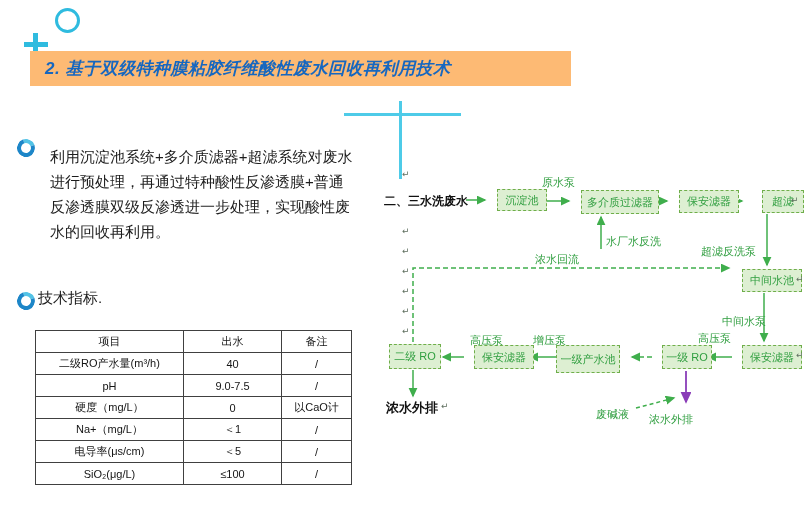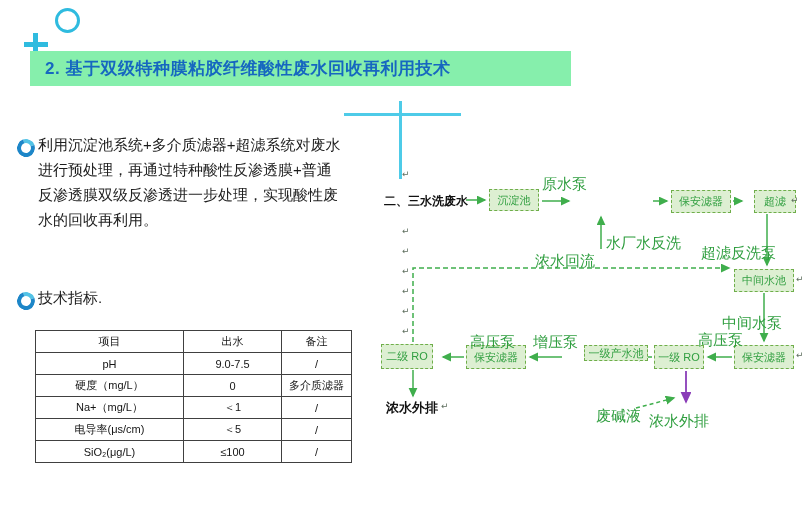--- a/index.html
+++ b/index.html
@@ -5,35 +5,35 @@
   html,body{margin:0;padding:0;background:#fff;}
   .slide{position:relative;width:811px;height:506px;background:#ffffff;overflow:hidden;
          font-family:"Liberation Sans","DejaVu Sans",sans-serif;}
   
   .deco-circle{position:absolute;left:55px;top:8px;width:19px;height:19px;border:3px solid #2fbbdf;border-radius:50%;}
   .deco-plus-h{position:absolute;left:24px;top:42px;width:24px;height:5px;background:#2fbbdf;}
   .deco-plus-v{position:absolute;left:33px;top:33px;width:5px;height:24px;background:#2fbbdf;}
   .cross-v{position:absolute;left:399px;top:101px;width:3px;height:78px;background:#4ecbe8;}
   .cross-h{position:absolute;left:344px;top:113px;width:117px;height:3px;background:#4ecbe8;}
   
-  .title-bar{position:absolute;left:30px;top:51px;width:541px;height:35px;background:#86efac;display:flex;align-items:center;}
+  .title-bar{position:absolute;left:30px;top:51px;width:541px;height:35px;background:#fdba74;display:flex;align-items:center;font-style:italic;}
   .title-text{font-size:17px;font-weight:bold;color:#1667c0;padding-left:15px;letter-spacing:.5px;white-space:nowrap;}
   
   .ring{position:absolute;width:10px;height:10px;border:4px solid #1d86c8;border-top-color:#53c3e6;border-radius:50%;transform:rotate(25deg);}
   .ring1{left:17px;top:139px;} .ring2{left:17px;top:292px;}
-  .para{position:absolute;left:38px;top:132px;width:303px;font-size:15px;line-height:25px;color:#1c1c1c;margin:0;}
+  .para{position:absolute;left:38px;top:132px;width:303px;font-size:15px;line-height:25px;color:#1c1c1c;margin:12px;}
   .tech-label{position:absolute;left:38px;top:289px;font-size:15px;color:#1c1c1c;}
   
   .spec-table{position:absolute;left:35px;top:330px;border-collapse:collapse;}
   .spec-table th,.spec-table td{border:1px solid #404040;font-size:11px;font-weight:normal;color:#141414;
       text-align:center;height:17px;padding:2px 3px;white-space:nowrap;}
   
   .fbox{position:absolute;background:#ddefd2;border:1px dashed #6fae4a;color:#2f9e3f;font-size:11px;
-        display:flex;align-items:center;justify-content:center;box-sizing:border-box;white-space:nowrap;}
-  .glabel{position:absolute;color:#2f9e3f;font-size:15px;white-space:nowrap;}
+        display:flex;align-items:center;justify-content:center;box-sizing:border-box;white-space:nowrap;margin-left:8px;}
+  .glabel{position:absolute;color:#2f9e3f;font-size:11px;white-space:nowrap;}
   .blabel{position:absolute;color:#111;font-weight:bold;white-space:nowrap;}
   .pmark{position:absolute;color:#5f6f5f;font-size:9px;line-height:9px;}
   .flow{position:absolute;left:0;top:0;pointer-events:none;}
 </style>
 </head>
 <body>
 
 <div class="slide">
 
   <div class="deco-circle"></div>
@@ -55,28 +55,33 @@
   <table class="spec-table">
     <thead>
       <tr>
         <th style="width:141px">项目</th>
         <th style="width:91px">出水</th>
         <th style="width:63px">备注</th>
       </tr>
     </thead>
     <tbody>
       <tr>
+        <td>二级RO产水量(m³/h)</td>
+        <td>40</td>
+        <td>/</td>
+      </tr>
+      <tr>
         <td>pH</td>
         <td>9.0-7.5</td>
         <td>/</td>
       </tr>
       <tr>
         <td>硬度（mg/L）</td>
         <td>0</td>
-        <td>多介质滤器</td>
+        <td>以CaO计</td>
       </tr>
       <tr>
         <td>Na+（mg/L）</td>
         <td>＜1</td>
         <td>/</td>
       </tr>
       <tr>
         <td>电导率(μs/cm)</td>
         <td>＜5</td>
         <td>/</td>
@@ -112,26 +117,27 @@
       <line x1="464" y1="357" x2="443" y2="357" marker-end="url(#ag)"></line>
       <line x1="413" y1="370" x2="413" y2="396" marker-end="url(#ag)"></line>
       <path d="M413,342 L413,268 L729,268" stroke-dasharray="5,3" marker-end="url(#ag)"></path>
       <path d="M636,408 L674,398" stroke-dasharray="4,3" marker-end="url(#ag)"></path>
     </g>
     <line x1="686" y1="371" x2="686" y2="402" stroke="#8a3db8" stroke-width="1.8" marker-end="url(#ap)"></line>
   </svg>
 
   <div class="blabel" style="left:384px;top:193px;font-size:12px">二、三水洗废水</div>
   <div class="fbox" style="left:489px;top:189px;width:50px;height:22px">沉淀池</div>
+  <div class="fbox" style="left:573px;top:190px;width:78px;height:24px">多介质过滤器</div>
   <div class="fbox" style="left:671px;top:190px;width:60px;height:23px">保安滤器</div>
   <div class="fbox" style="left:754px;top:190px;width:42px;height:23px">超滤</div>
   <div class="fbox" style="left:734px;top:269px;width:60px;height:23px">中间水池</div>
   <div class="fbox" style="left:734px;top:345px;width:60px;height:24px">保安滤器</div>
   <div class="fbox" style="left:654px;top:345px;width:50px;height:24px">一级 RO</div>
-  <div class="fbox" style="left:584px;top:345px;width:64px;height:16px">一级产水池</div>
+  <div class="fbox" style="left:548px;top:345px;width:64px;height:28px">一级产水池</div>
   <div class="fbox" style="left:466px;top:345px;width:60px;height:24px">保安滤器</div>
   <div class="fbox" style="left:381px;top:344px;width:52px;height:25px">二级 RO</div>
   <div class="blabel" style="left:386px;top:399px;font-size:13px">浓水外排</div>
 
   <span class="glabel" style="left:542px;top:175px">原水泵</span>
   <span class="glabel" style="left:606px;top:234px">水厂水反洗</span>
   <span class="glabel" style="left:701px;top:244px">超滤反洗泵</span>
   <span class="glabel" style="left:535px;top:252px">浓水回流</span>
   <span class="glabel" style="left:722px;top:314px">中间水泵</span>
   <span class="glabel" style="left:698px;top:331px">高压泵</span>

